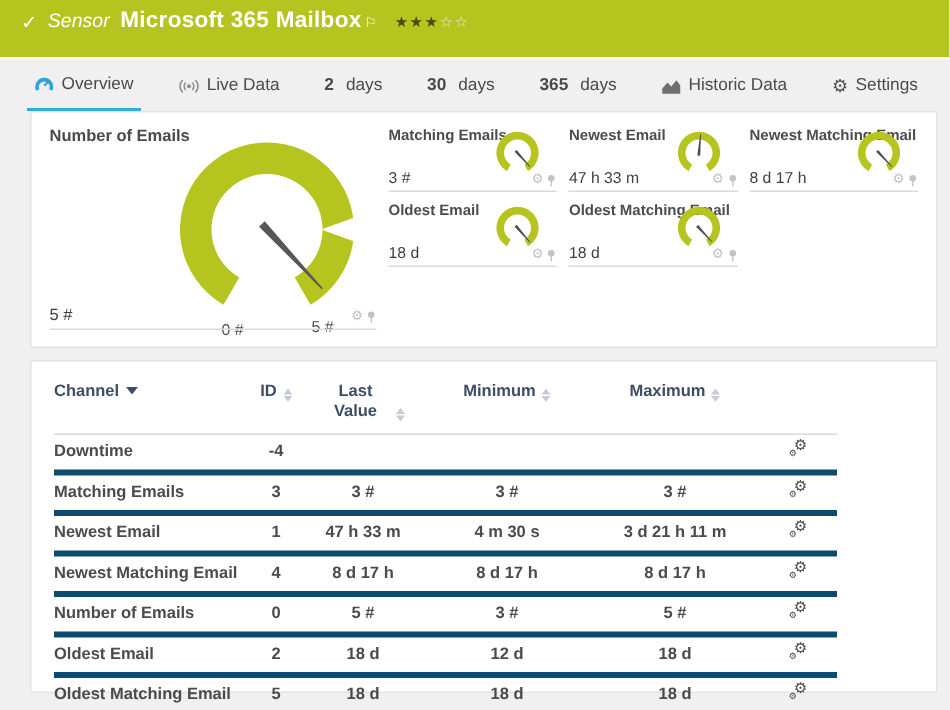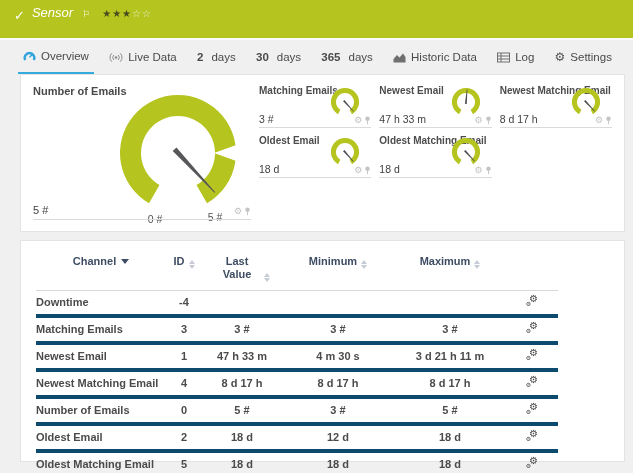--- a/index.html
+++ b/index.html
@@ -71,21 +71,21 @@
   }
   .tile-value{font-size:10.5px;color:#3f3f3f;}
   .tile-icons{display:inline-flex;align-items:center;gap:2px;}
   .tile-gear{font-size:9px;color:#c3c3c3;line-height:9px;}
 
   
   table.channels{border-collapse:collapse;margin-left:15px;width:522px;table-layout:fixed;font-size:11px;}
   col.c-channel{width:130px;} col.c-id{width:36px;} col.c-last{width:80px;}
   col.c-min{width:112px;} col.c-max{width:112px;} col.c-gear{width:52px;}
   th{
-    color:#3e4d63;font-size:11px;font-weight:bold;text-align:center;
+    color:#3e4d63;font-size:11px;font-weight:bold;text-align:left;
     padding:6px 0 8px 0;vertical-align:top;border-bottom:1px solid #d8d8d8;
   }
   th.center, td.center{text-align:center;margin-left:12px;}
   td{color:#4b4b4b;padding:5px 0 6px 0;border-bottom:4px solid #0c4a6e;white-space:nowrap;font-weight:bold;}
   .th-wrap{display:inline-block;max-width:46px;line-height:13px;}
   .sort{display:inline-flex;flex-direction:column;gap:1px;margin-left:4px;vertical-align:1px;}
   .sort i{display:block;width:0;height:0;border-left:3px solid transparent;border-right:3px solid transparent;}
   .sort .up{border-bottom:4px solid #c6ccd6;}
   .sort .down{border-top:4px solid #c6ccd6;}
   .caret-down{display:inline-block;width:0;height:0;border-left:4px solid transparent;border-right:4px solid transparent;border-top:5px solid #3e4d63;margin-left:5px;vertical-align:1px;}
@@ -96,20 +96,21 @@
 </head>
 <body>
 
 <div class="page">
 
   <div class="sensor-header">
     <span class="check glyph">✓</span>
     <div class="hd-block">
       <div class="hd-row1">
         <span class="kind">Sensor</span>
+        <span class="s-title">Microsoft 365 Mailbox</span>
         <span class="flag glyph">⚐</span>
         <span class="stars glyph"><span class="filled">★★★</span><span class="empty">☆☆</span></span>
       </div>
     </div>
   </div>
 
   <div class="tabs">
     <div class="tab active">
       <svg width="13" height="12" viewBox="0 0 13 12">
           <path d="M2.2 10 A4.8 4.8 0 1 1 10.8 10" fill="none" stroke="#2ea3dc" stroke-width="2.4"></path>
@@ -134,29 +135,20 @@
     </div>
     <div class="tab">
       <span class="num">365</span>
       <span>days</span>
     </div>
     <div class="tab">
       <svg width="13" height="11" viewBox="0 0 13 11">
           <path d="M0.5 10.5 L0.5 7 L4 3 L6.5 5.6 L10 1.5 L12.5 5 L12.5 10.5 Z" fill="#6f6f6f"></path>
         </svg>
       <span>Historic Data</span>
-    </div>
-    <div class="tab">
-      <svg width="13" height="11" viewBox="0 0 13 11">
-          <rect x="0.5" y="1" width="12" height="9" fill="none" stroke="#6f6f6f"></rect>
-          <line x1="0.5" y1="4" x2="12.5" y2="4" stroke="#6f6f6f"></line>
-          <line x1="0.5" y1="7" x2="12.5" y2="7" stroke="#6f6f6f"></line>
-          <line x1="4" y1="1" x2="4" y2="10" stroke="#6f6f6f"></line>
-        </svg>
-      <span>Log</span>
     </div>
     <div class="tab">
       <span class="gear-glyph glyph">⚙</span>
       <span>Settings</span>
     </div>
   </div>
 
   <div class="panel gauge-panel">
 
     <div class="big-tile">

